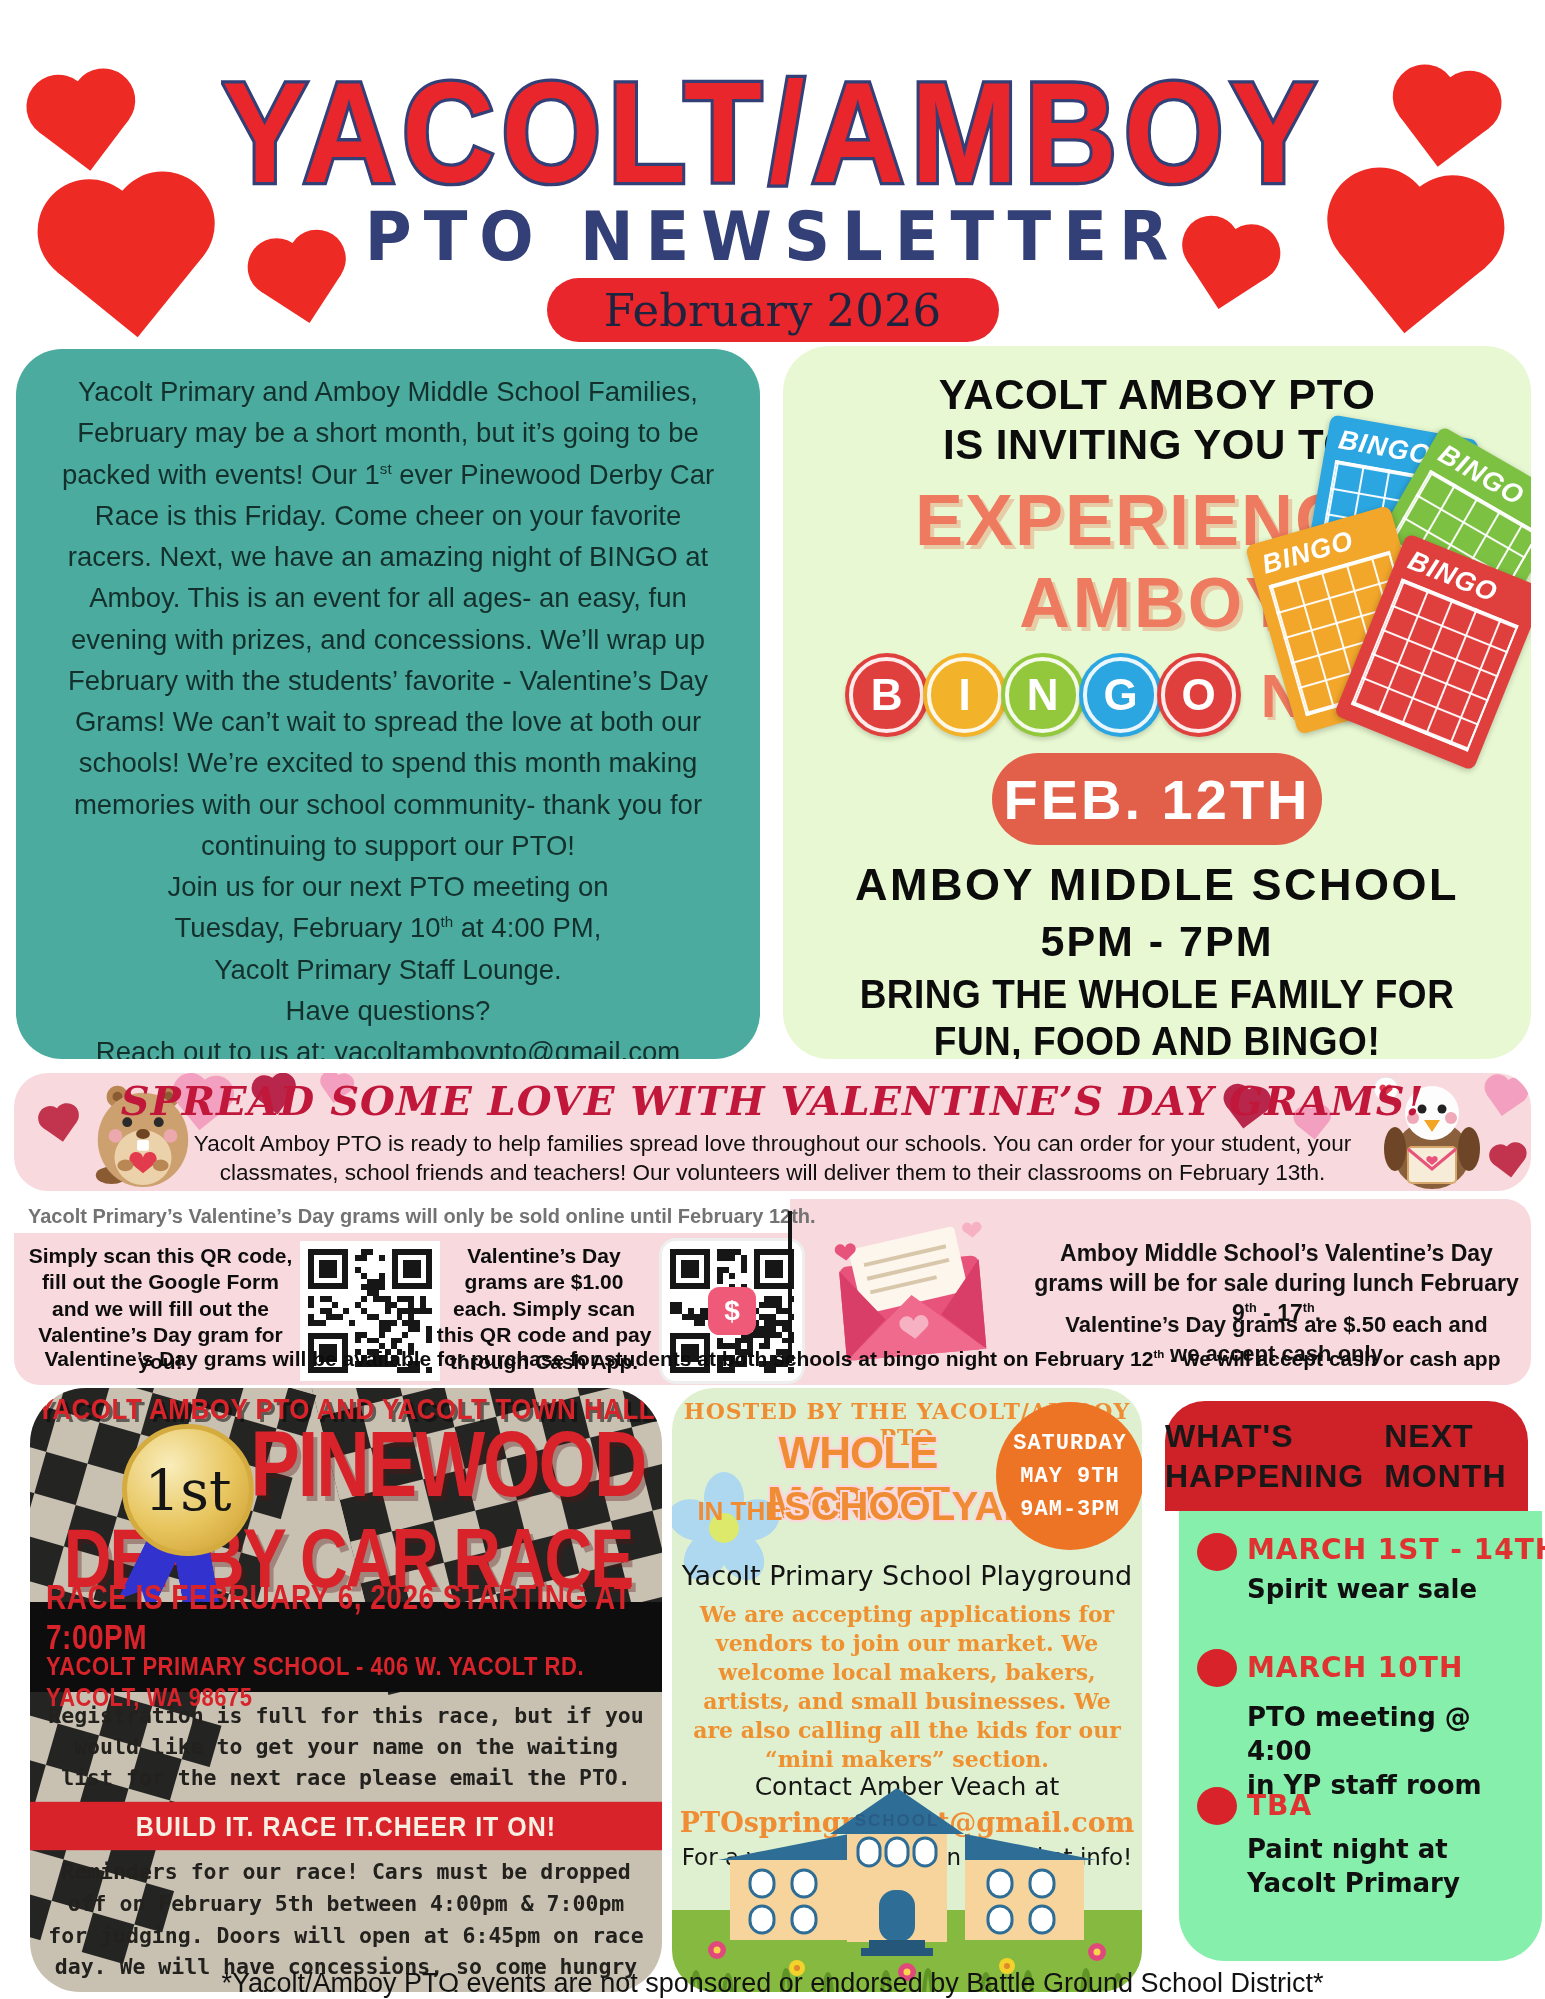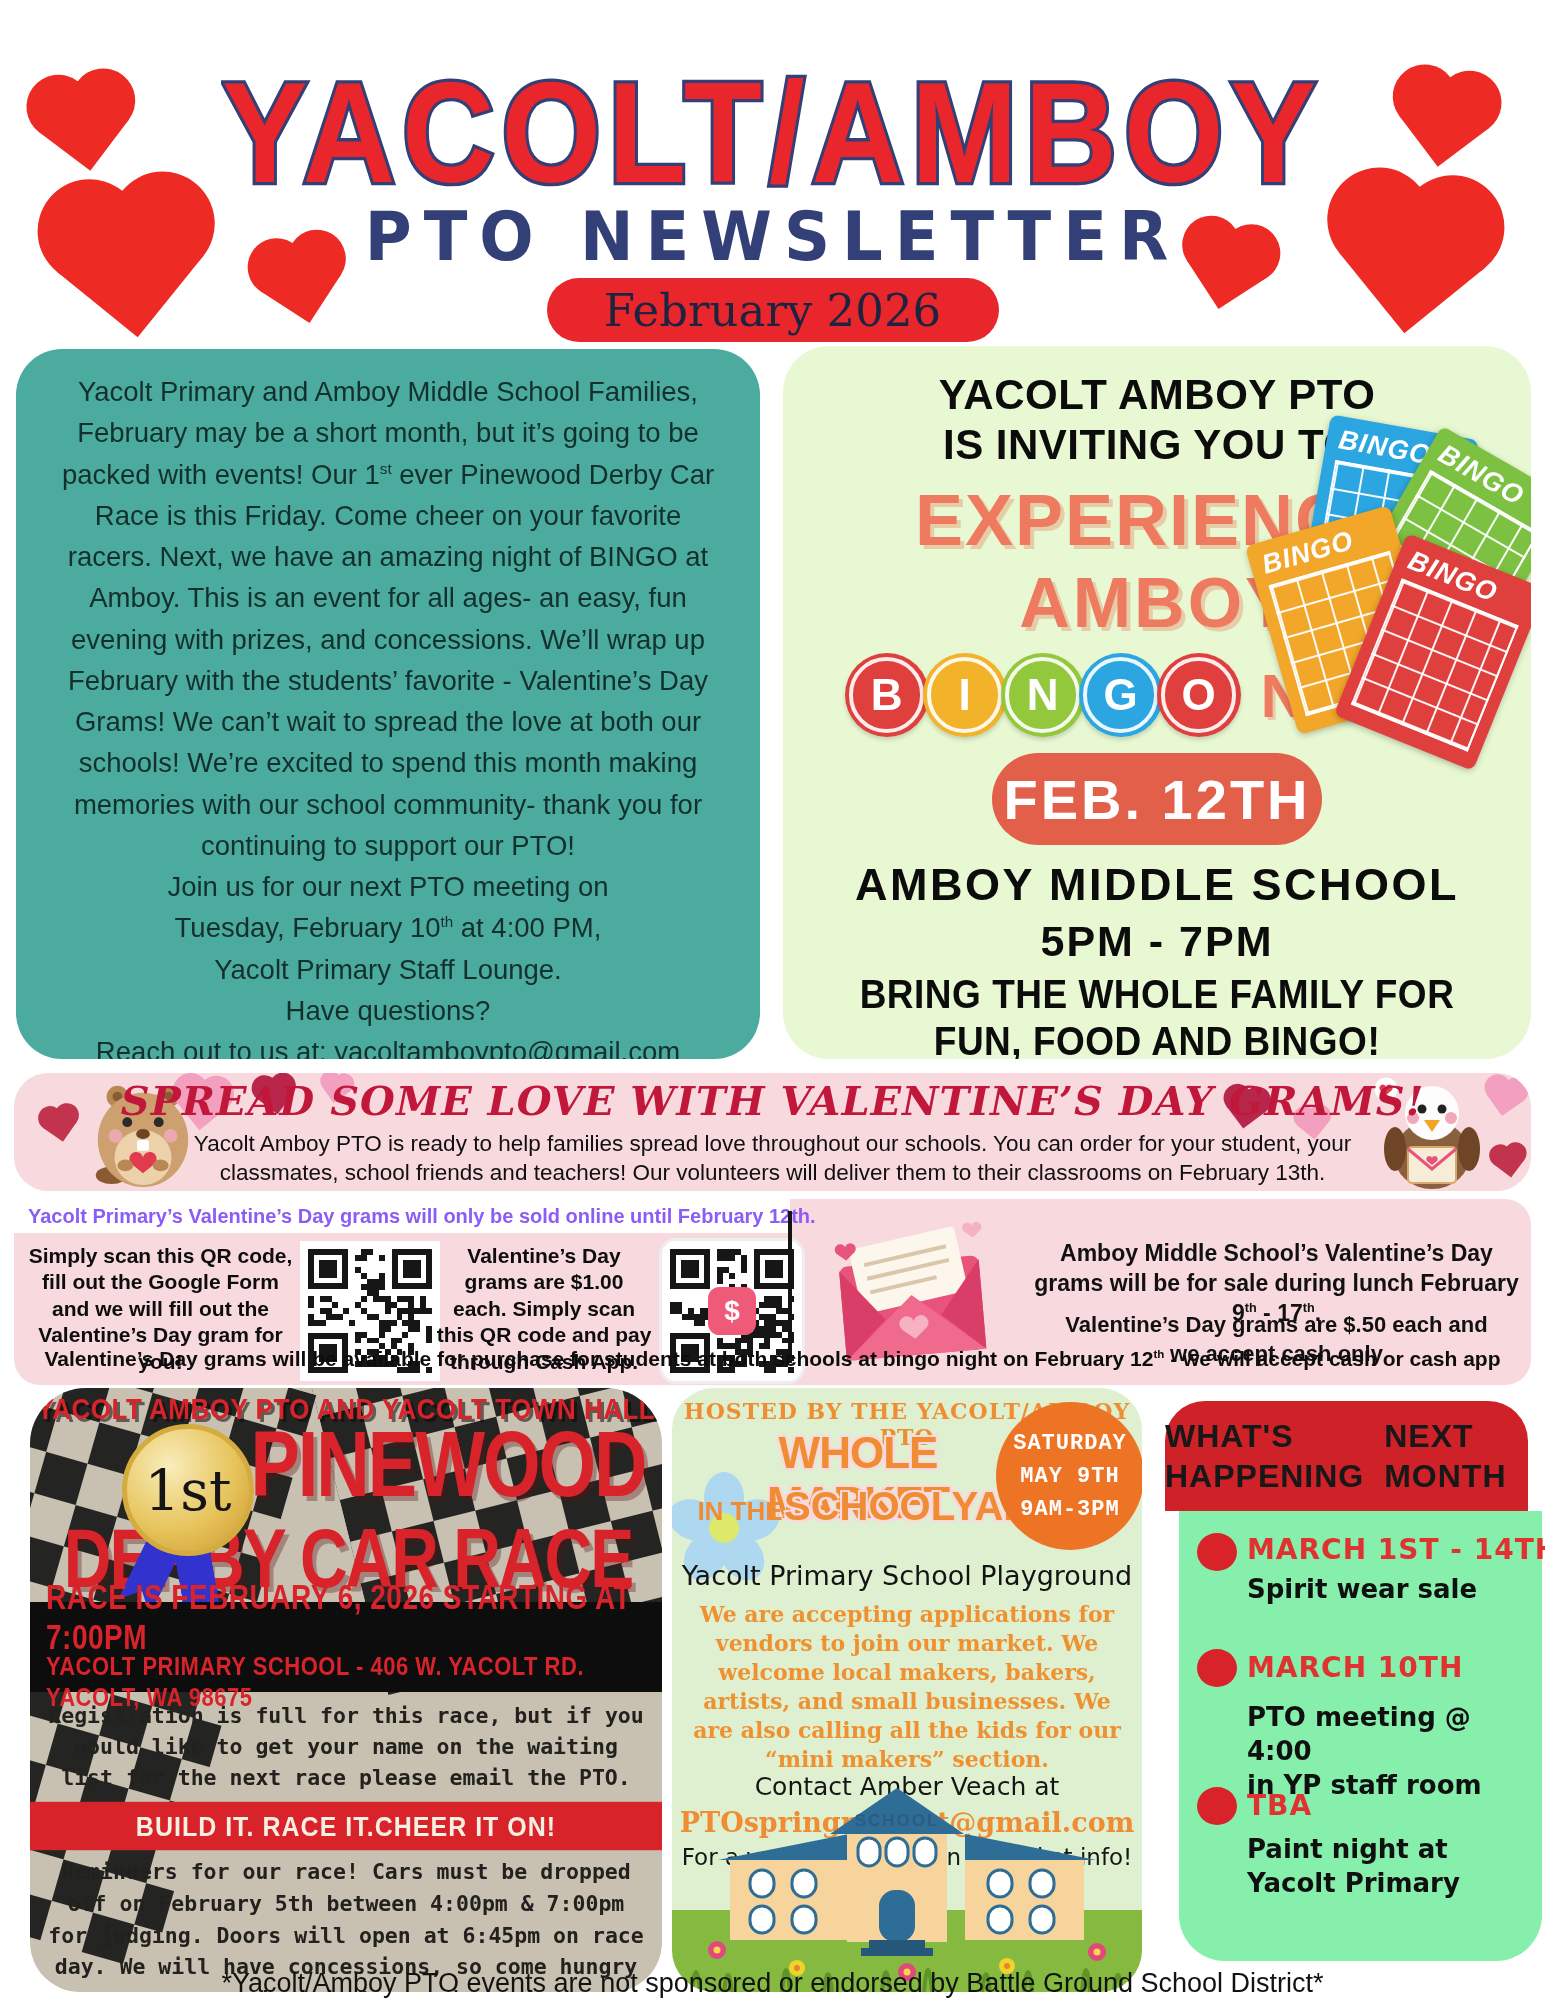--- a/index.html
+++ b/index.html
@@ -74,21 +74,21 @@
         font-family:"DejaVu Serif",serif;font-style:italic;font-weight:700;
         font-size:40px;color:#c0173a;letter-spacing:1px;}
   .gb-body{position:absolute;top:56px;left:50%;transform:translateX(-50%);width:1180px;
         text-align:center;font-size:22.5px;line-height:1.3;color:#101010;font-weight:500;}
 
   
   .grams-panel{position:absolute;left:14px;top:1183px;width:1517px;height:186px;
         background:#f8d9dd;border-radius:26px;}
   .note-bar{position:absolute;left:0;top:0;width:776px;height:34px;background:#ffffff;
         display:flex;align-items:center;}
-  .note-bar span{font-size:20px;font-weight:700;color:#8b5cf6;padding-left:14px;white-space:nowrap;}
+  .note-bar span{font-size:20px;font-weight:700;color:#737373;padding-left:14px;white-space:nowrap;}
   .qr-cap{position:absolute;margin:0;text-align:center;font-size:21px;font-weight:700;
         color:#0d0d0d;line-height:1.26;}
   .cap1{left:14px;top:44px;width:265px;}
   .cap2{left:422px;top:44px;width:216px;}
   .qr{position:absolute;display:grid;grid-template-columns:repeat(21,1fr);grid-auto-rows:1fr;
         width:124px;height:124px;background:#fff;padding:8px;}
   .qr i{display:block;}
   .qr i.on{background:#161616;}
   .qr .fd{position:absolute;width:28%;height:28%;border:6px solid #161616;background:#fff;box-sizing:border-box;}
   .qr .fd::after{content:"";position:absolute;inset:18%;background:#161616;}

